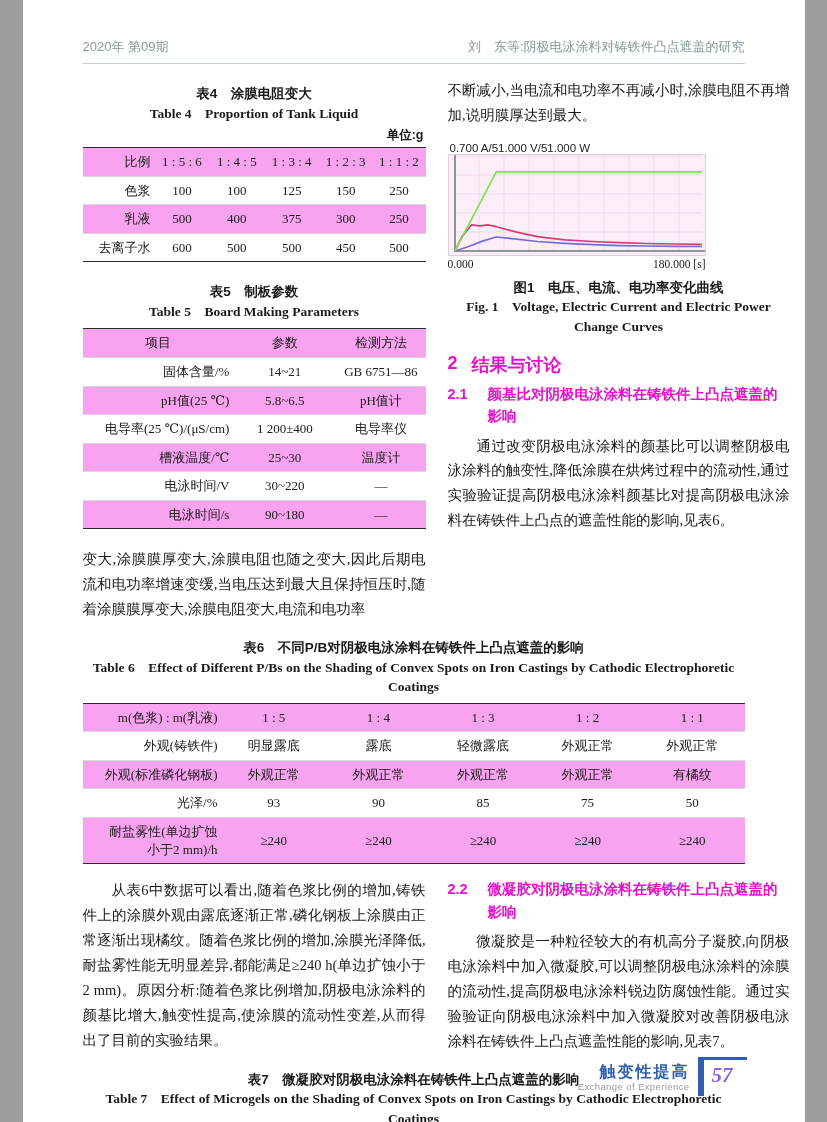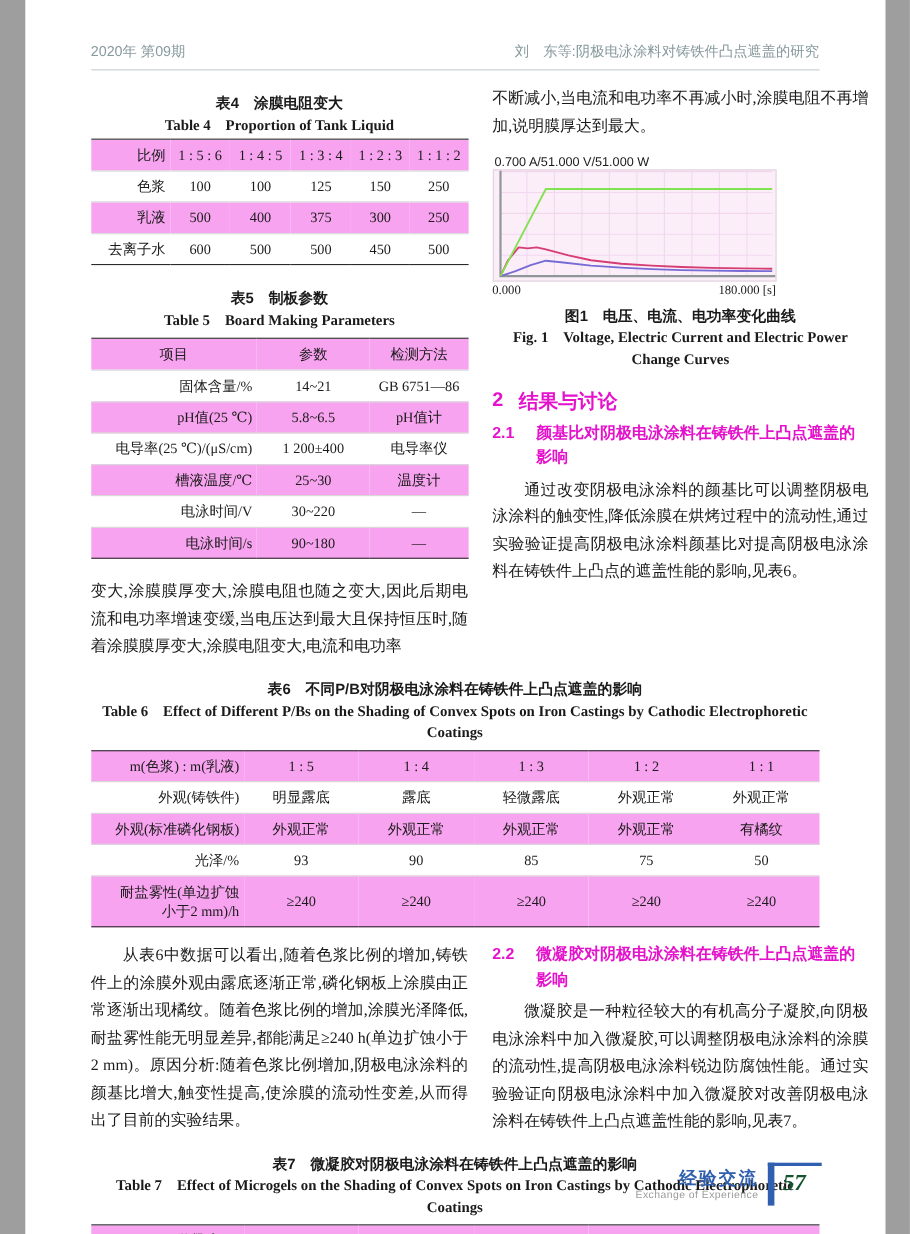--- a/index.html
+++ b/index.html
@@ -99,39 +99,40 @@
     font-family:"Liberation Sans","DejaVu Sans",sans-serif;
     font-weight:bold;color:#2f5fae;font-size:16px;letter-spacing:2px;line-height:1.1;
   }
   .footer-en{
     font-family:"Liberation Sans","DejaVu Sans",sans-serif;
     color:#9a9a9a;font-size:9.5px;letter-spacing:.4px;
   }
   .footer-num{
     border-left:6px solid #2f5fae;border-top:3px solid #2f5fae;
     padding:3px 14px 8px 8px;
-    color:#14532d;font-style:italic;font-weight:bold;font-size:21px;
+    color:#8b5cf6;font-style:italic;font-weight:bold;font-size:21px;
     font-family:"Liberation Serif","DejaVu Serif",serif;
   }
 </style>
 </head>
 <body>
 
 <div class="page">
 
   <div class="pg-header">
     <span>2020年  第09期</span>
     <span>刘　东等:阴极电泳涂料对铸铁件凸点遮盖的研究</span>
   </div>
 
   <div class="cols">
     <div class="col-l">
       <div style="margin-top:6px;">
         <div class="cap cap-zh">表4　涂膜电阻变大</div>
         <div class="cap cap-en">Table 4　Proportion of Tank Liquid</div>
+        <div class="unit">单位:g</div>
         <table class="dt">
             <colgroup>
               <col style="width: 21%;">
               <col style="width: 16%;">
               <col style="width: 16%;">
               <col style="width: 16%;">
               <col style="width: 15.5%;">
               <col style="width: 15.5%;">
             </colgroup>
             <tbody>
@@ -365,19 +366,19 @@
             <td>1.5</td>
             <td>2</td>
           </tr>
         </tbody>
       </table>
 
   </div>
 
   <div class="pg-footer">
     <div class="footer-txt">
-      <div class="footer-zh">经验交流</div>
+      <div class="footer-zh">触变性提高</div>
       <div class="footer-en">Exchange of Experience</div>
     </div>
     <div class="footer-num">57</div>
   </div>
 
 </div>
 
 </body></html>

